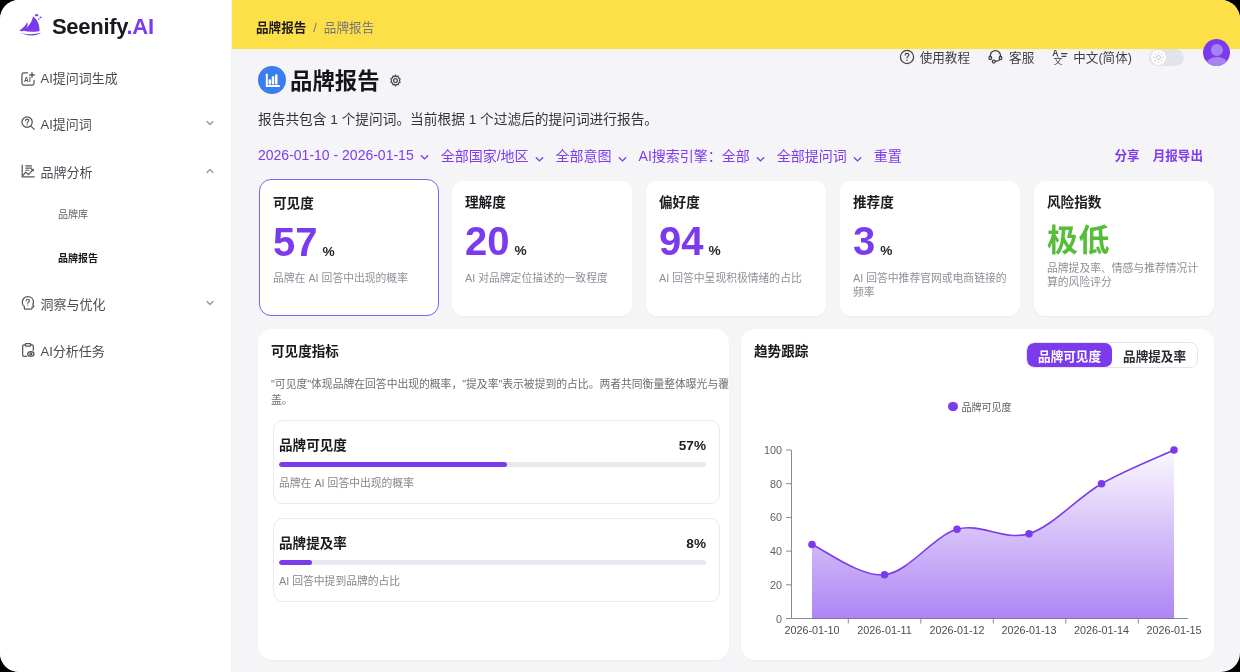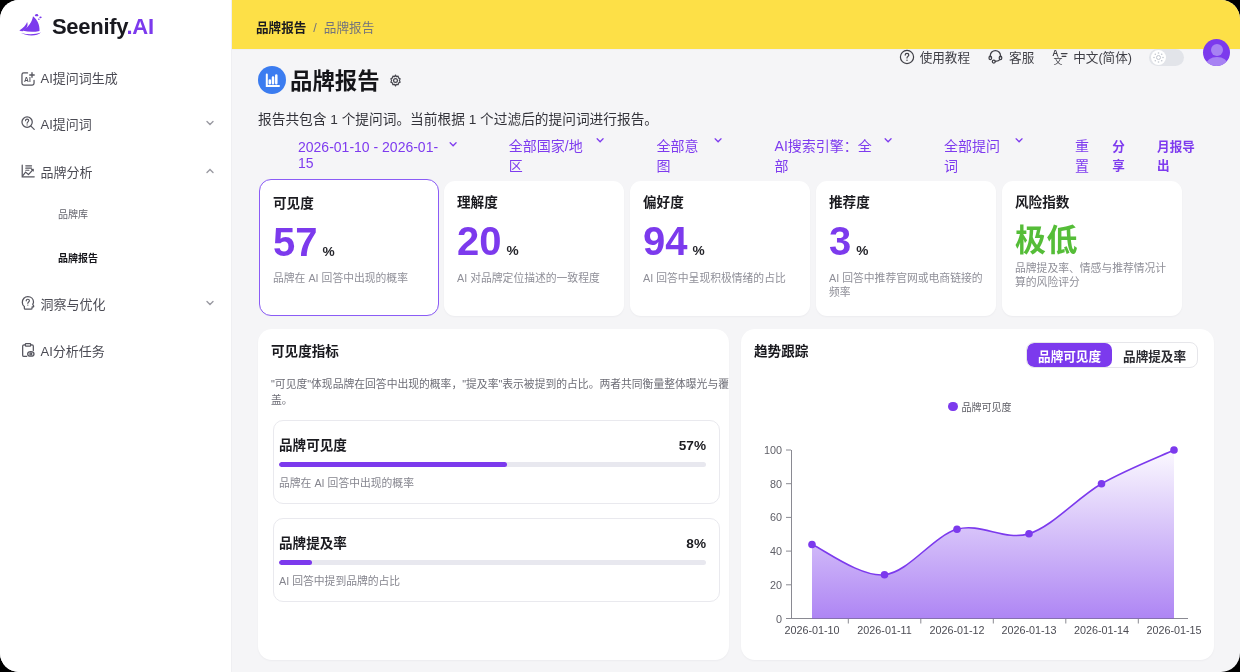--- a/index.html
+++ b/index.html
@@ -28,24 +28,24 @@
 .avatar{width:27px;height:27px;border-radius:50%;background:#7c3aed;position:relative;overflow:hidden;}
 .avatar .hd{position:absolute;left:7.5px;top:5px;width:12px;height:12px;border-radius:50%;background:#a782f3;}
 .avatar .bd{position:absolute;left:2.5px;top:18px;width:22px;height:16px;border-radius:50%;background:#a782f3;}
 
 .titlerow{position:absolute;left:258px;top:63px;display:flex;align-items:center;}
 .ticon{width:28px;height:28px;border-radius:50%;background:#3b7cf0;display:flex;align-items:center;justify-content:center;margin-top:2.5px;}
 .ttext{font-size:22.4px;font-weight:bold;color:#151519;margin-left:4px;}
 .gear{margin-left:9px;margin-top:3px;}
 .pagedesc{position:absolute;left:258px;top:107.5px;font-size:13.7px;color:#33333a;}
 .filters{position:absolute;left:258px;top:146px;width:945px;display:flex;align-items:center;font-size:14px;color:#7e3bef;height:17px;}
-.fitem{display:flex;align-items:flex-start;gap:5px;margin-right:11px;margin-left:40px;}
-.fright{margin-left:auto;display:flex;gap:22px;font-weight:bold;font-size:12.6px;}
-
-.cards{position:absolute;left:258px;top:181px;display:flex;gap:6px;}
+.fitem{display:flex;align-items:flex-end;gap:5px;margin-right:11px;}
+.fright{margin-left:auto;display:flex;gap:13px;font-weight:bold;font-size:12.6px;}
+
+.cards{position:absolute;left:258px;top:181px;display:flex;gap:14px;}
 .card{width:180px;height:135px;background:#fff;border-radius:11px;padding:10px 13px;box-shadow:0 1px 2px rgba(16,24,40,.04);}
 .card.active{outline:1.4px solid #8b5cf6;margin-top:-1.5px;height:135px;width:177.5px;margin-left:2px;margin-right:0.5px;}
 .card h3{font-size:13.6px;font-weight:bold;color:#1b1b20;margin-top:0;}
 .card.active h3{margin-top:2px;}
 .card .num{margin-top:15px;color:#7c3aed;font-size:40px;font-weight:bold;line-height:30px;letter-spacing:0;}
 .card .num .pct{font-size:13.7px;font-weight:bold;color:#26262c;letter-spacing:0;margin-left:5px;}
 .card .num.green{color:#55bd38;font-size:31px;letter-spacing:0.5px;}
 .card .cdesc{margin-top:4.5px;font-size:10.8px;color:#8f8f98;line-height:14.8px;}
 
 .panel{position:absolute;top:329px;height:331px;background:#fff;border-radius:14px;box-shadow:0 1px 2px rgba(16,24,40,.04);}

